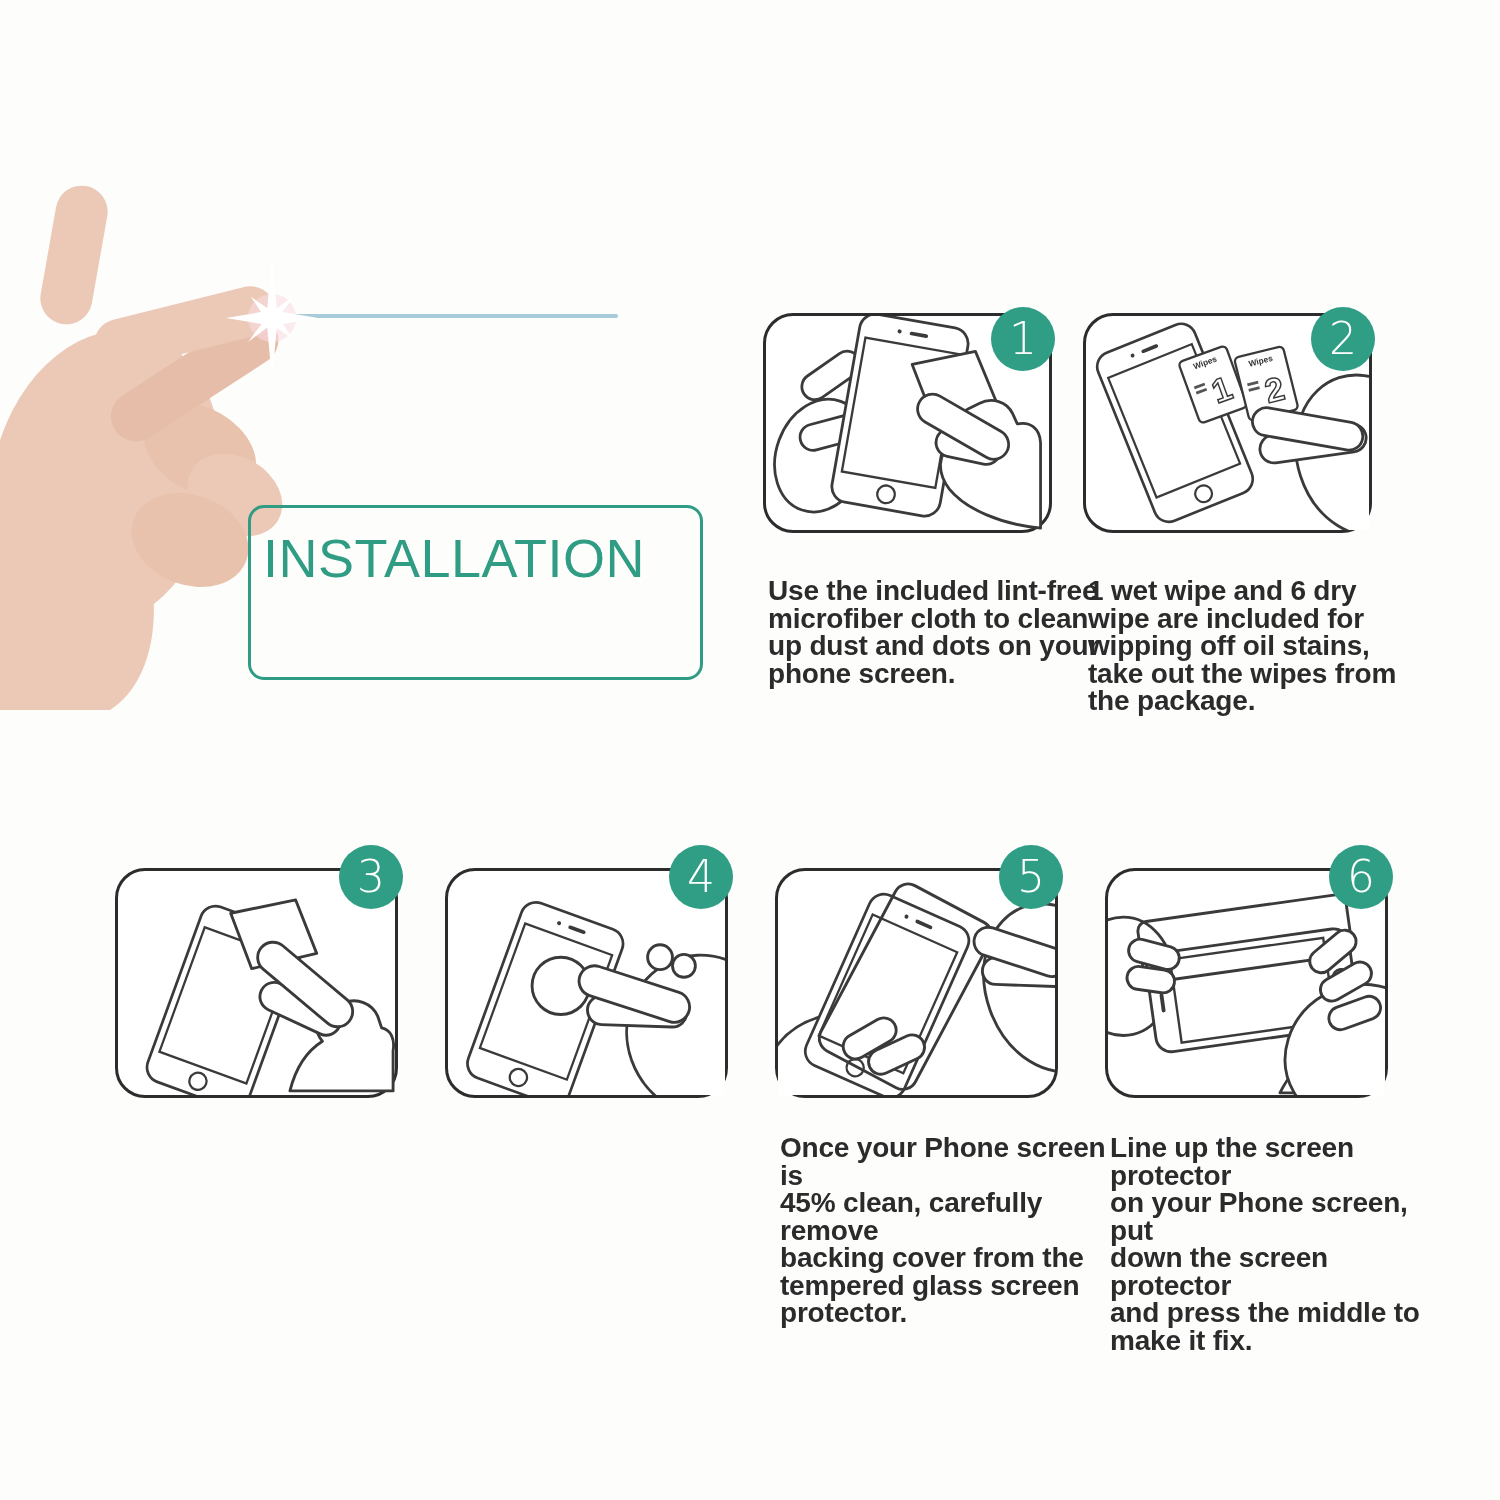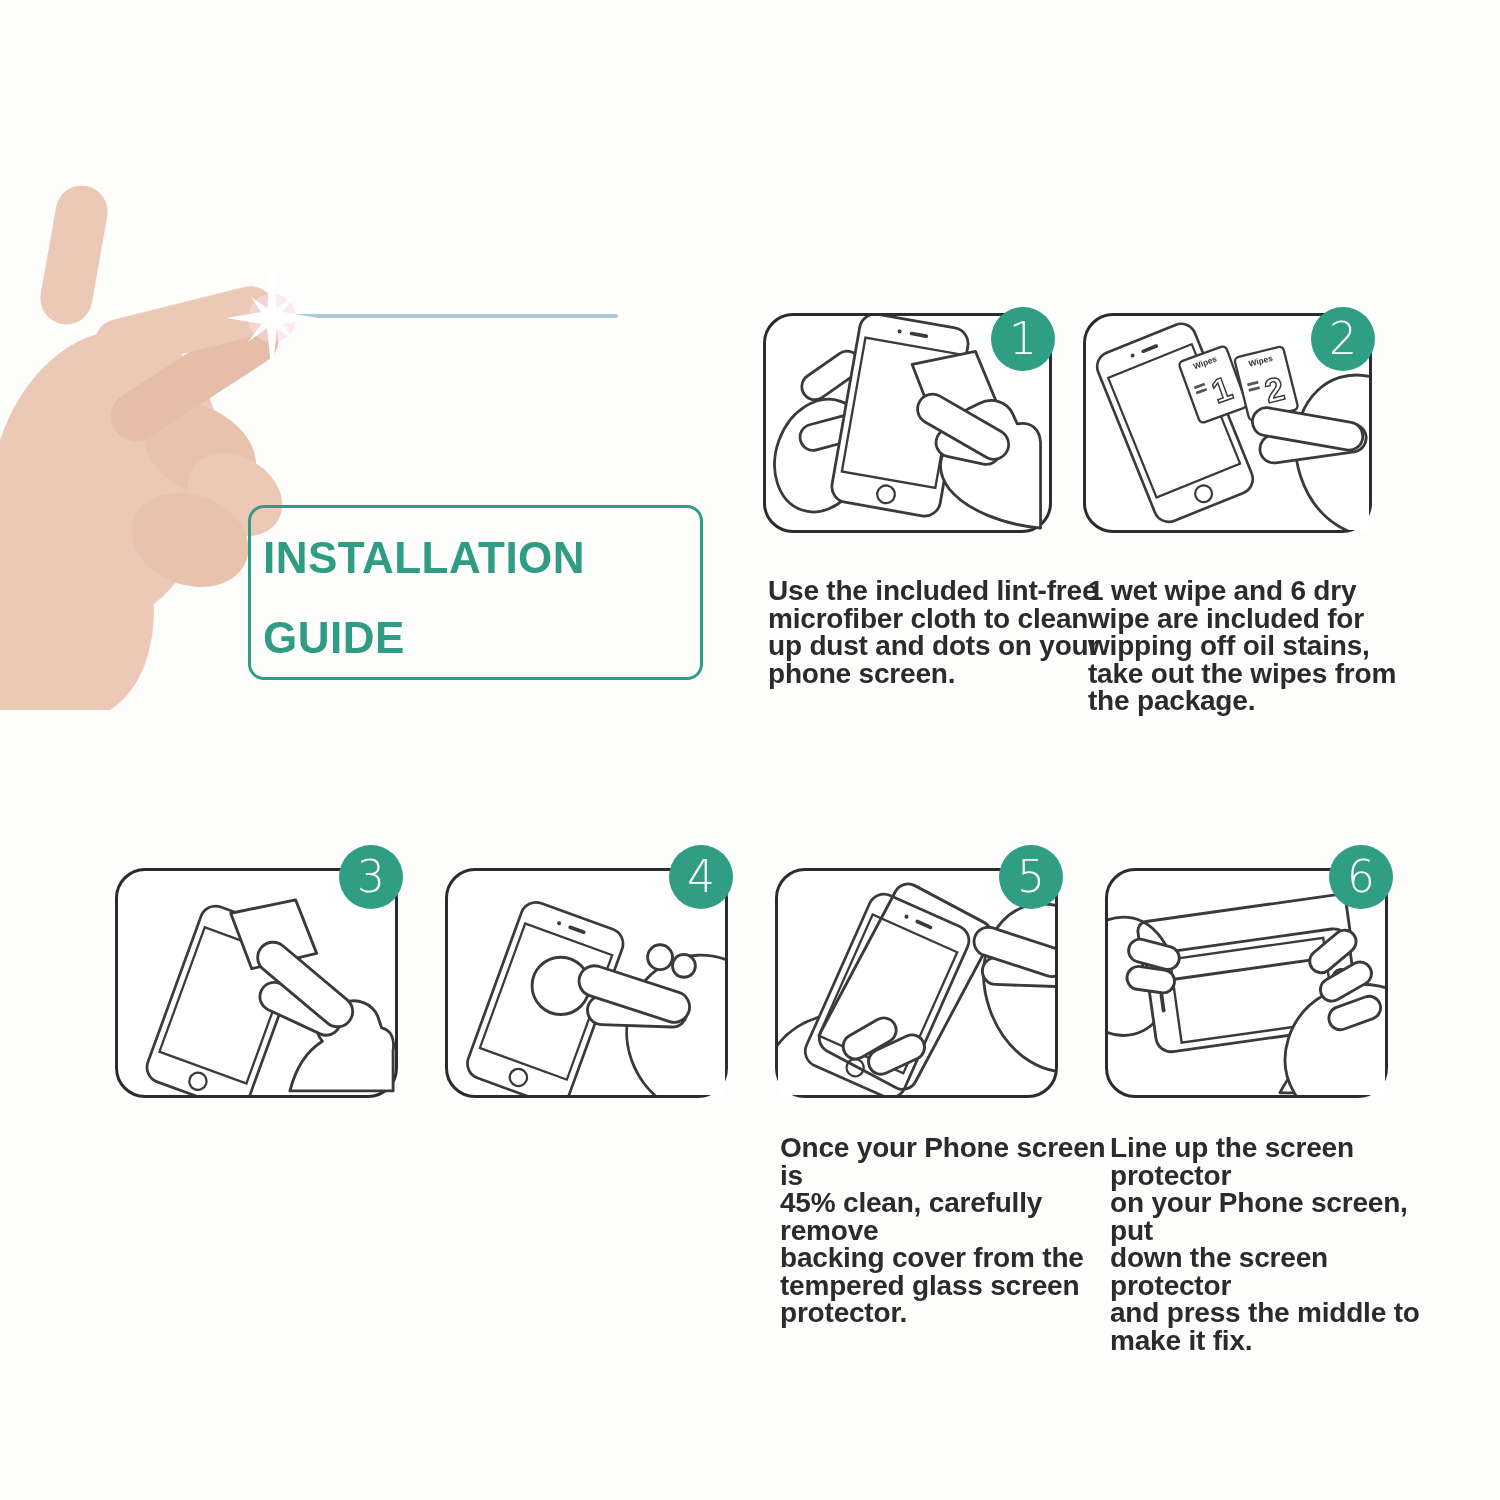--- a/index.html
+++ b/index.html
@@ -4,21 +4,21 @@
 <style>
   html,body{margin:0;padding:0;background:#ffffff;}
   .page{position:relative;width:1500px;height:1500px;background:#fdfdfc;overflow:hidden;
         font-family:"Liberation Sans",sans-serif;}
   
   .hero{position:absolute;left:0;top:150px;width:700px;height:560px;}
   
   .title-box{position:absolute;left:248px;top:505px;width:455px;height:175px;
              border:3px solid #2f9c83;border-radius:16px;box-sizing:border-box;
              padding:10px 0 0 12px;color:#2f9c83;}
-  .title-line{font-size:44px;line-height:80px;letter-spacing:0.5px;font-weight:700;white-space:nowrap;}
+  .title-line{font-size:54px;line-height:80px;letter-spacing:0.5px;font-weight:400;white-space:nowrap;}
   
   .step{position:absolute;}
   .ibox{position:relative;background:#ffffff;border:3px solid #2c2c2c;border-radius:30px;box-sizing:border-box;}
   .ibox svg.art{position:absolute;left:0;top:0;width:100%;height:100%;}
   .badge{position:absolute;width:64px;height:64px;border-radius:50%;background:#2f9e85;
          display:flex;align-items:center;justify-content:center;}
   .badge span{color:#ffffff;font-size:44px;font-weight:300;
               font-family:"DejaVu Sans","Liberation Sans",sans-serif;line-height:1;}
   .row1 .badge{top:-9px;right:-6px;}
   .row2 .badge{top:-26px;right:-8px;}
@@ -65,21 +65,20 @@
     <g transform="translate(272,168)">
       <circle r="24" fill="#f9dde4" opacity="0.55"></circle>
       <path d="M0,-62 L5,-7 L46,0 L5,7 L0,62 L-5,7 L-46,0 L-5,-7 Z" fill="#ffffff"></path>
       <path d="M0,-34 L4,-5 L30,0 L4,5 L0,34 L-4,5 L-30,0 L-4,-5 Z" fill="#ffffff" transform="rotate(45)"></path>
       <circle r="5" fill="#ffffff"></circle>
     </g>
   </svg>
 
   <div class="title-box">
     <div class="title-line">INSTALLATION</div>
-    <div class="title-line">GUIDE</div>
   </div>
 
   <div class="step row1" id="step-1">
     <div class="ibox">
       <svg class="art" viewBox="0 0 290 230">
         <g fill="#fff" stroke="#3a3a3a" stroke-width="3" stroke-linejoin="round">
           <ellipse cx="52" cy="150" rx="48" ry="62" transform="rotate(20 52 150)"></ellipse>
           <rect x="34" y="70" width="70" height="28" rx="14" transform="rotate(-35 34 84)"></rect>
           <rect x="30" y="120" width="66" height="28" rx="14" transform="rotate(-15 30 134)"></rect>
         </g>

